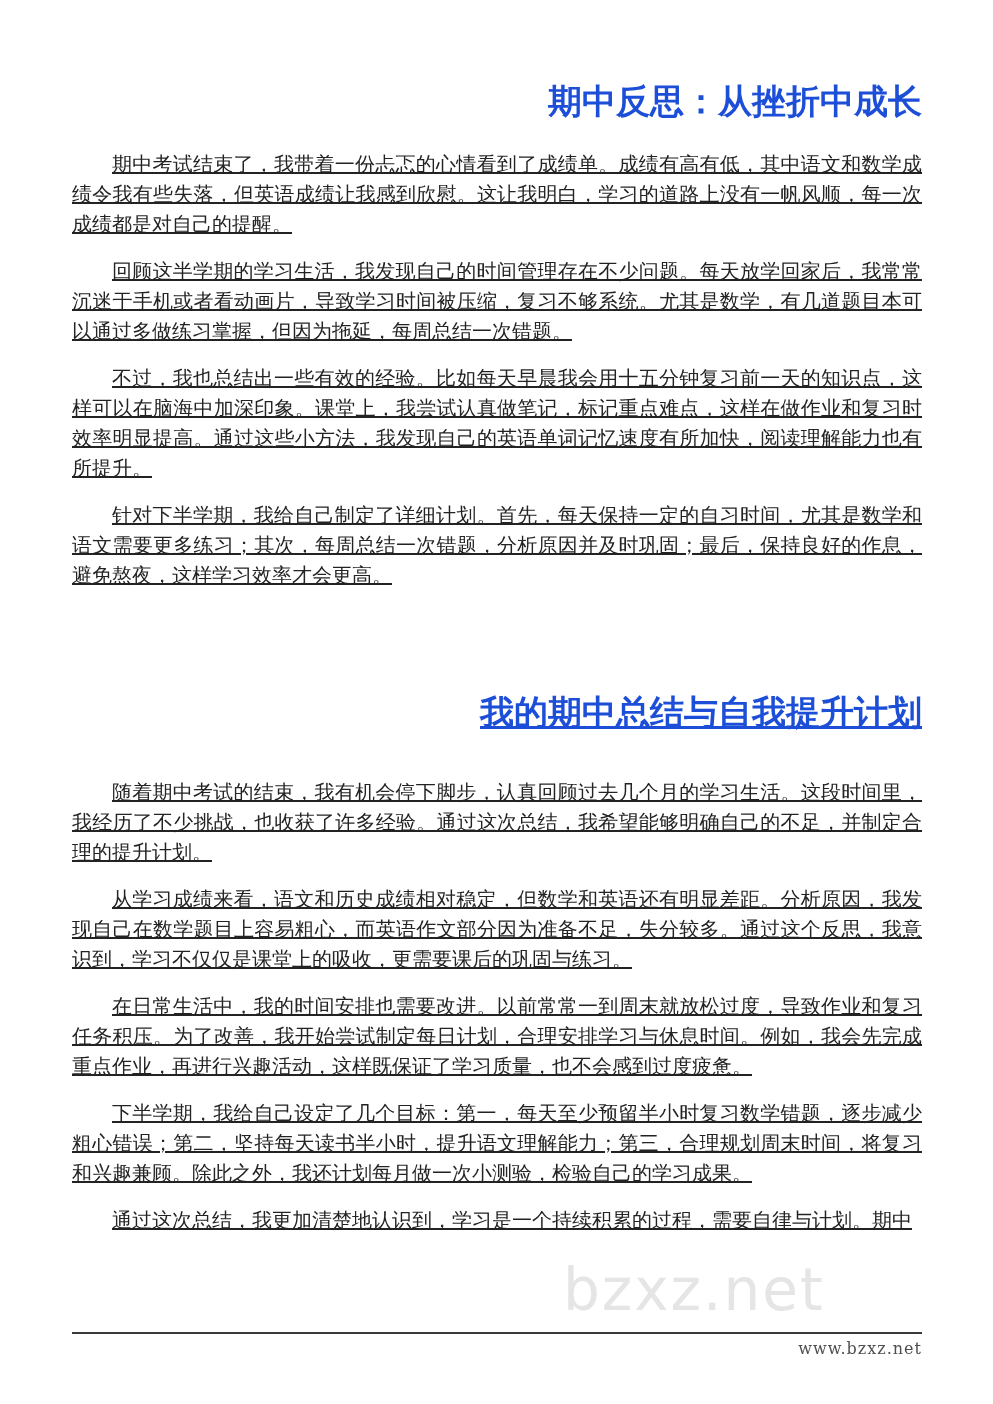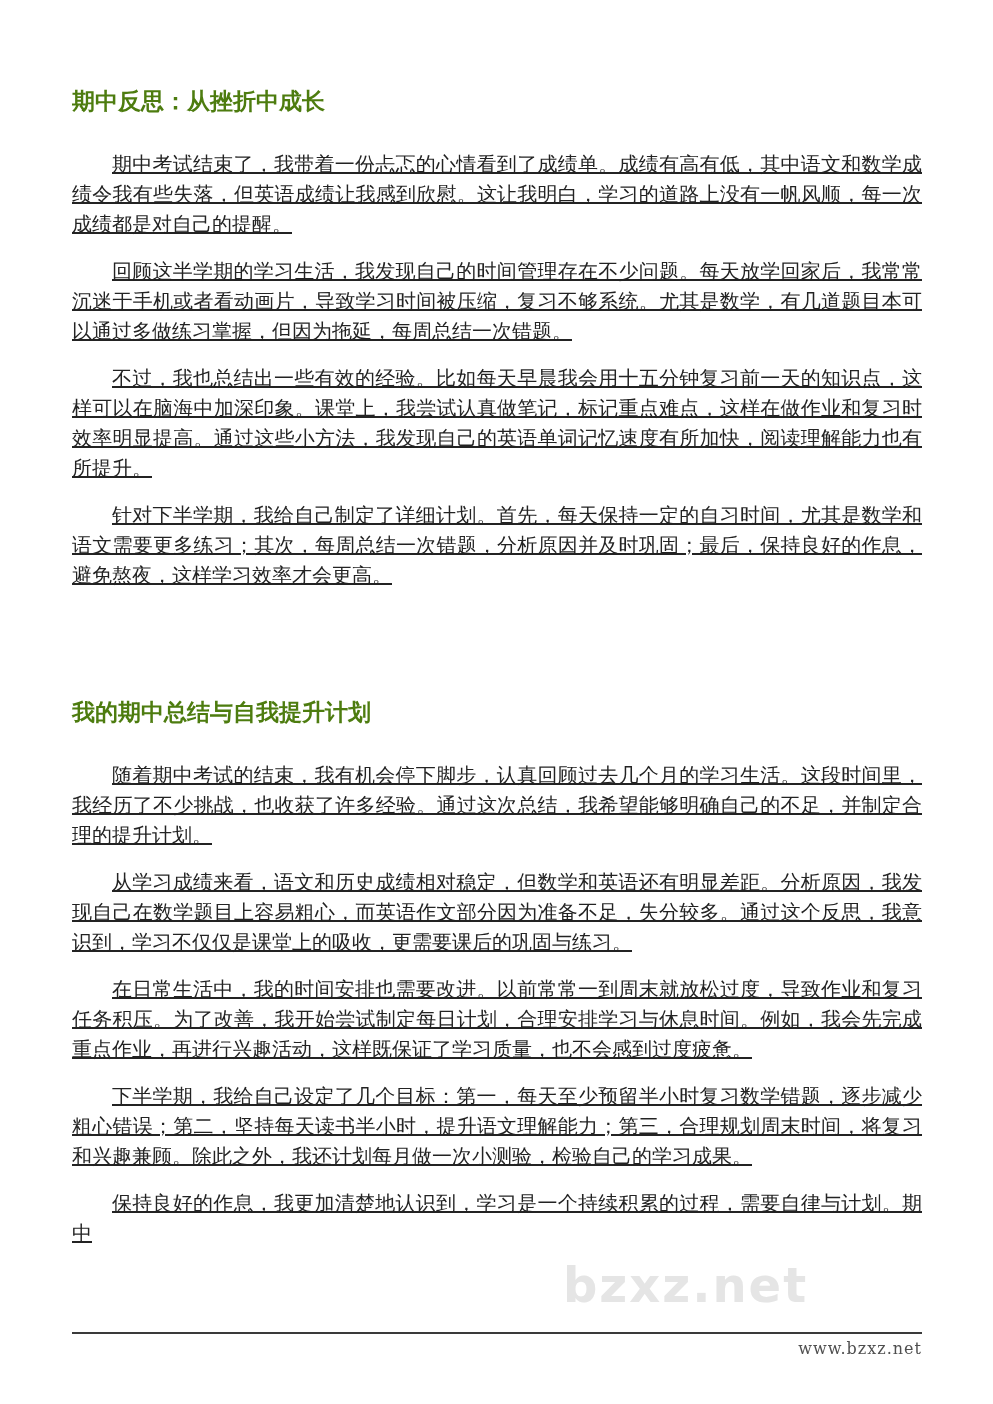--- a/index.html
+++ b/index.html
@@ -17,46 +17,46 @@
   .content {
     position: absolute;
     left: 72px;
     top: 0;
     width: 850px;
     z-index: 1;
   }
   h1.essay-title {
     font-family: "DejaVu Sans", "Liberation Sans", sans-serif;
     font-weight: bold;
-    font-size: 23px;
+    font-size: 34px;
     line-height: 37px;
-    text-align: left;
-    color: #4d7c0f;
+    text-align: right;
+    color: #1d4ed8;
     margin: 0;
   }
   .essay-1 .essay-title { margin: 83px 0 29px; }
-  .essay-2 .essay-title { margin: 104px 0 29px; }
+  .essay-2 .essay-title { margin: 104px 0 46px; text-decoration: underline; }
   p.body-para {
     font-family: "DejaVu Serif", "Liberation Serif", serif;
     font-size: 20px;
     line-height: 30px;
     color: #232323;
     text-align: justify;
     text-indent: 2em;
     margin: 17px 0;
     text-decoration: underline;
   }
   .watermark {
     position: absolute;
     left: 563px;
     top: 1261px;
     z-index: 0;
     font-family: "DejaVu Sans", "Liberation Sans", sans-serif;
-    font-weight: bold;
-    font-size: 48px;
+    font-weight: normal;
+    font-size: 58px;
     line-height: 1;
     color: #e5e5e5;
     letter-spacing: 2px;
     user-select: none;
   }
   .page-footer {
     position: absolute;
     left: 72px;
     width: 850px;
     top: 1332px;
@@ -92,21 +92,21 @@
       <p class="body-para">不过，我也总结出一些有效的经验。比如每天早晨我会用十五分钟复习前一天的知识点，这样可以在脑海中加深印象。课堂上，我尝试认真做笔记，标记重点难点，这样在做作业和复习时效率明显提高。通过这些小方法，我发现自己的英语单词记忆速度有所加快，阅读理解能力也有所提升。</p>
       <p class="body-para">针对下半学期，我给自己制定了详细计划。首先，每天保持一定的自习时间，尤其是数学和语文需要更多练习；其次，每周总结一次错题，分析原因并及时巩固；最后，保持良好的作息，避免熬夜，这样学习效率才会更高。</p>
     </section>
 
     <section class="essay essay-2">
       <h1 class="essay-title">我的期中总结与自我提升计划</h1>
       <p class="body-para">随着期中考试的结束，我有机会停下脚步，认真回顾过去几个月的学习生活。这段时间里，我经历了不少挑战，也收获了许多经验。通过这次总结，我希望能够明确自己的不足，并制定合理的提升计划。</p>
       <p class="body-para">从学习成绩来看，语文和历史成绩相对稳定，但数学和英语还有明显差距。分析原因，我发现自己在数学题目上容易粗心，而英语作文部分因为准备不足，失分较多。通过这个反思，我意识到，学习不仅仅是课堂上的吸收，更需要课后的巩固与练习。</p>
       <p class="body-para">在日常生活中，我的时间安排也需要改进。以前常常一到周末就放松过度，导致作业和复习任务积压。为了改善，我开始尝试制定每日计划，合理安排学习与休息时间。例如，我会先完成重点作业，再进行兴趣活动，这样既保证了学习质量，也不会感到过度疲惫。</p>
       <p class="body-para">下半学期，我给自己设定了几个目标：第一，每天至少预留半小时复习数学错题，逐步减少粗心错误；第二，坚持每天读书半小时，提升语文理解能力；第三，合理规划周末时间，将复习和兴趣兼顾。除此之外，我还计划每月做一次小测验，检验自己的学习成果。</p>
-      <p class="body-para">保持良好的作息，我更加清楚地认识到，学习是一个持续积累的过程，需要自律与计划。期中</p>
+      <p class="body-para">通过这次总结，我更加清楚地认识到，学习是一个持续积累的过程，需要自律与计划。期中</p>
     </section>
 
   </div>
 
   <div class="page-footer">
     <hr class="footer-line">
     <div class="footer-url">www.bzxz.net</div>
   </div>
 
 </div>

